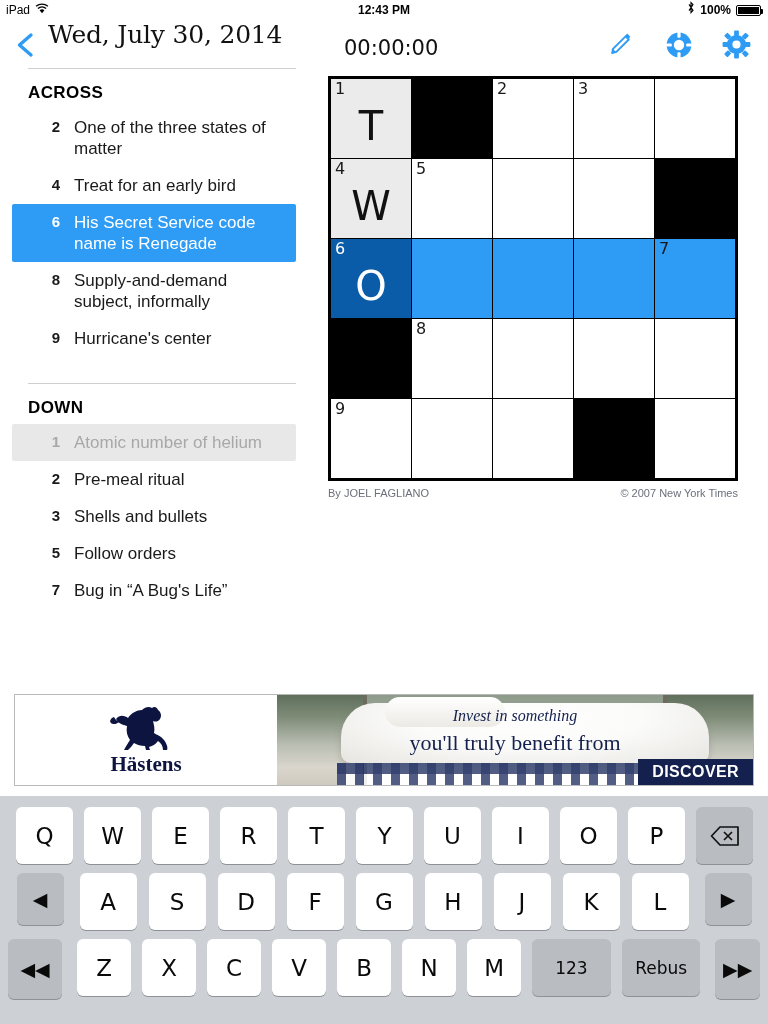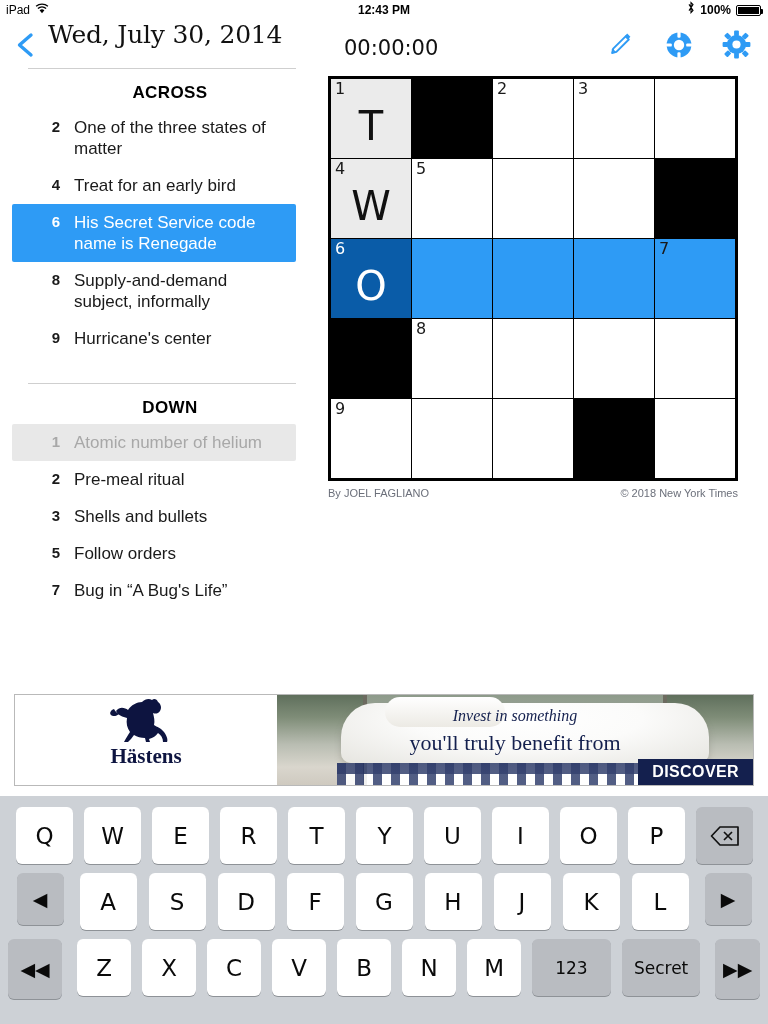--- a/index.html
+++ b/index.html
@@ -62,21 +62,20 @@
   
   .cluepanel {
     position: absolute; left: 0; top: 68px; width: 312px; height: 560px;
     background: #fff; overflow: hidden;
   }
   .clue-divider { width: 268px; height: 1px; background: #cfcfcf; margin-left: 28px; }
   .clue-heading {
     font-size: 17px; font-weight: bold; color: #000;
     letter-spacing: 0.4px; margin: 14px 0 6px 28px;
     font-family: "Liberation Sans", sans-serif;
-    text-align: center;
   }
   .clue-row {
     display: flex; align-items: flex-start;
     padding: 8px 12px 8px 22px;
     margin: 0 16px 0 12px;
     border-radius: 2px;
   }
   .clue-row .cnum {
     flex: 0 0 26px; text-align: right; font-size: 15px; font-weight: bold;
     color: #1a1a1a; padding-top: 1px;
@@ -128,21 +127,21 @@
   }
 
   
   .adbar {
     position: absolute; left: 14px; top: 694px; width: 740px; height: 92px;
     border: 1px solid #b9b9b9; background: #ffffff; overflow: hidden;
     display: flex;
   }
   .ad-logo {
     flex: 0 0 262px; position: relative; background: #ffffff;
-    display: flex; flex-direction: column; align-items: center; justify-content: flex-start;
+    display: flex; flex-direction: column; align-items: center; justify-content: center;
   }
   .ad-horse { width: 74px; height: 48px; }
   .ad-brand {
     font-size: 21px; font-weight: bold; color: #0d1440;
     font-family: "Liberation Serif", serif; margin-top: 1px;
   }
   .ad-photo {
     flex: 1; position: relative; overflow: hidden;
     background:
       linear-gradient(to bottom, #8d9a8a 0%, #9fa89a 18%, #c8c7bd 30%, #ffffff 46%, #f6f5f2 70%, #ffffff 78%, #ffffff 100%);
@@ -388,21 +387,21 @@
         <div class="cell">
           <span class="num">9</span>
         </div>
         <div class="cell"></div>
         <div class="cell"></div>
         <div class="cell block"></div>
         <div class="cell"></div>
       </div>
     <div class="gridfoot">
       <span>By JOEL FAGLIANO</span>
-      <span>© 2018 New York Times</span>
+      <span>© 2007 New York Times</span>
     </div>
   </div>
 
   <div class="adbar">
     <div class="ad-logo">
       <svg class="ad-horse" viewBox="0 0 74 48">
         <path fill="#0d1440" d="M7 16 C11 11 16 13 19 15 C22 10 28 7 33 7 C36 4 40 3 43 5 C45 3 48 4 49 7 C52 9 53 13 51 16 C49 19 46 19 44 18 C45 22 46 26 45 30 C48 32 52 33 55 37 C58 41 59 45 58 47 L54 47 C54 43 52 40 49 38 C47 41 44 43 40 44 L41 47 L37 47 L36 43 C32 43 28 42 25 40 C23 43 21 45 19 47 L15 47 C17 43 19 40 21 37 C18 33 17 28 18 23 C15 22 11 21 9 19 Z"></path>
         <path fill="#0d1440" d="M5 14 C2 15 0 18 2 20 C4 22 8 21 10 19 C8 18 6 16 5 14 Z"></path>
       </svg>
       <div class="ad-brand">Hästens</div>
@@ -464,20 +463,20 @@
           <span class="glyph">◀◀</span>
         </div>
         <div class="key letter-key">Z</div>
         <div class="key letter-key">X</div>
         <div class="key letter-key">C</div>
         <div class="key letter-key">V</div>
         <div class="key letter-key">B</div>
         <div class="key letter-key">N</div>
         <div class="key letter-key">M</div>
         <div class="key gray" style="width:83px;height:57px;font-size:17px;">123</div>
-        <div class="key gray" style="width:83px;height:57px;font-size:17px;">Secret</div>
+        <div class="key gray" style="width:83px;height:57px;font-size:17px;">Rebus</div>
         <div class="key gray tall" style="width:47px;margin-left:4px;">
           <span class="glyph">▶▶</span>
         </div>
       </div>
   </div>
 
 </div>
 
 </body></html>

